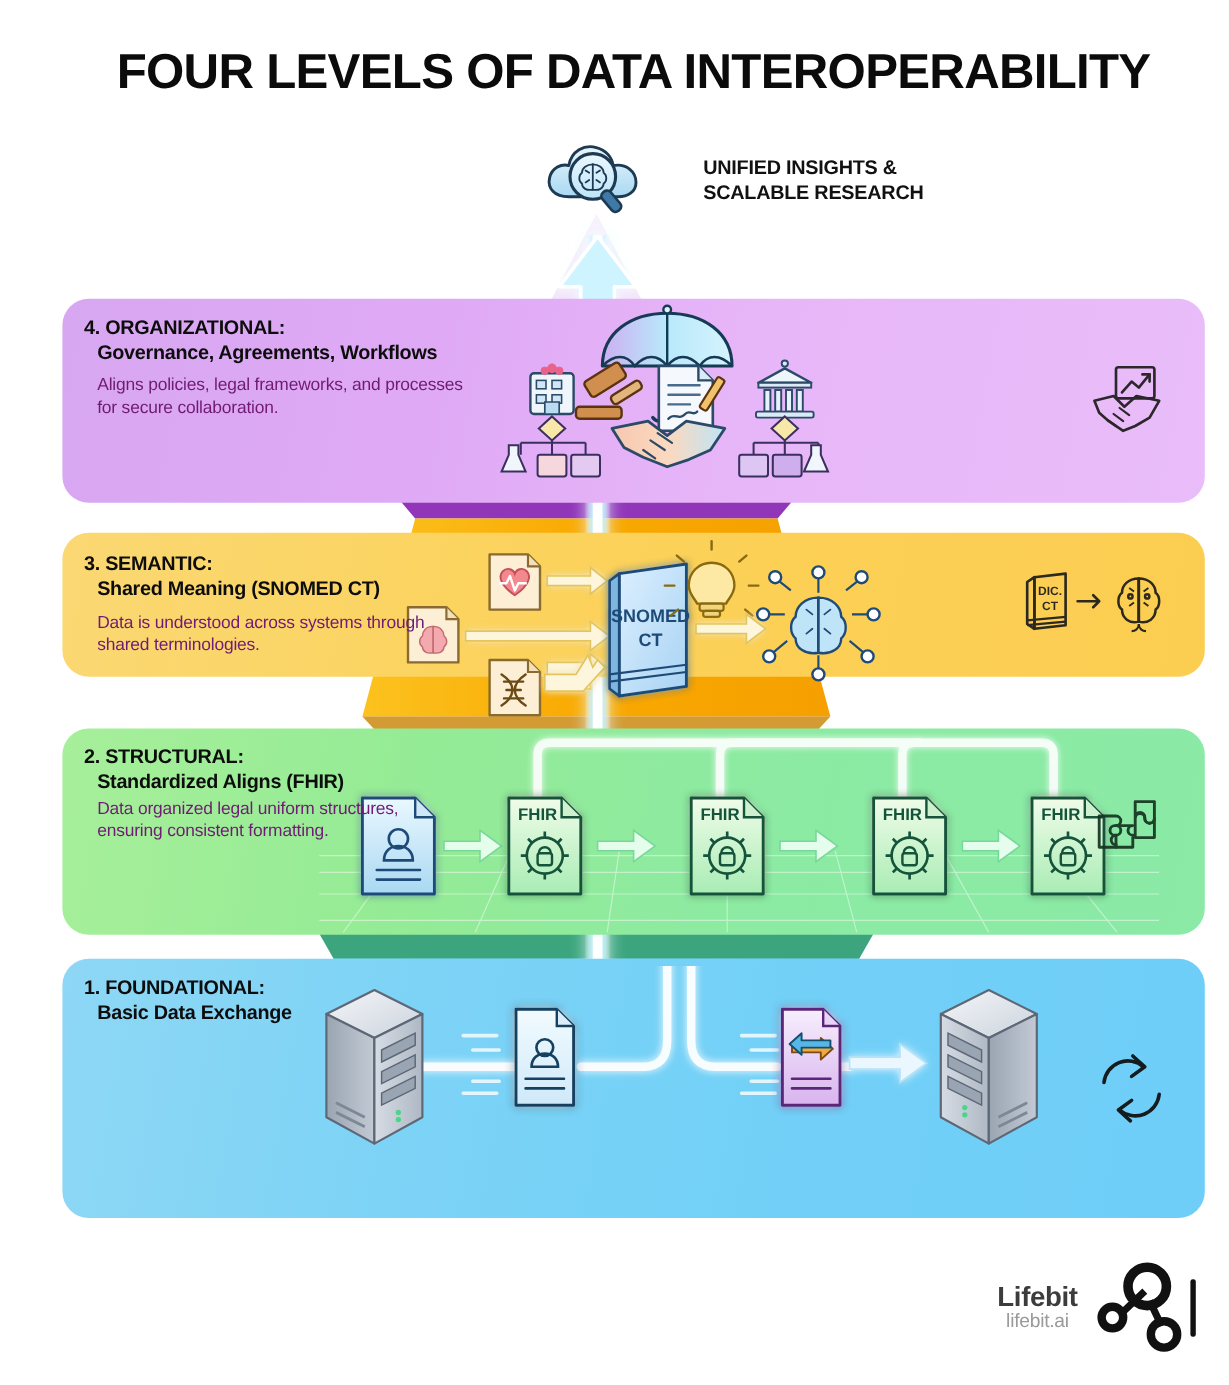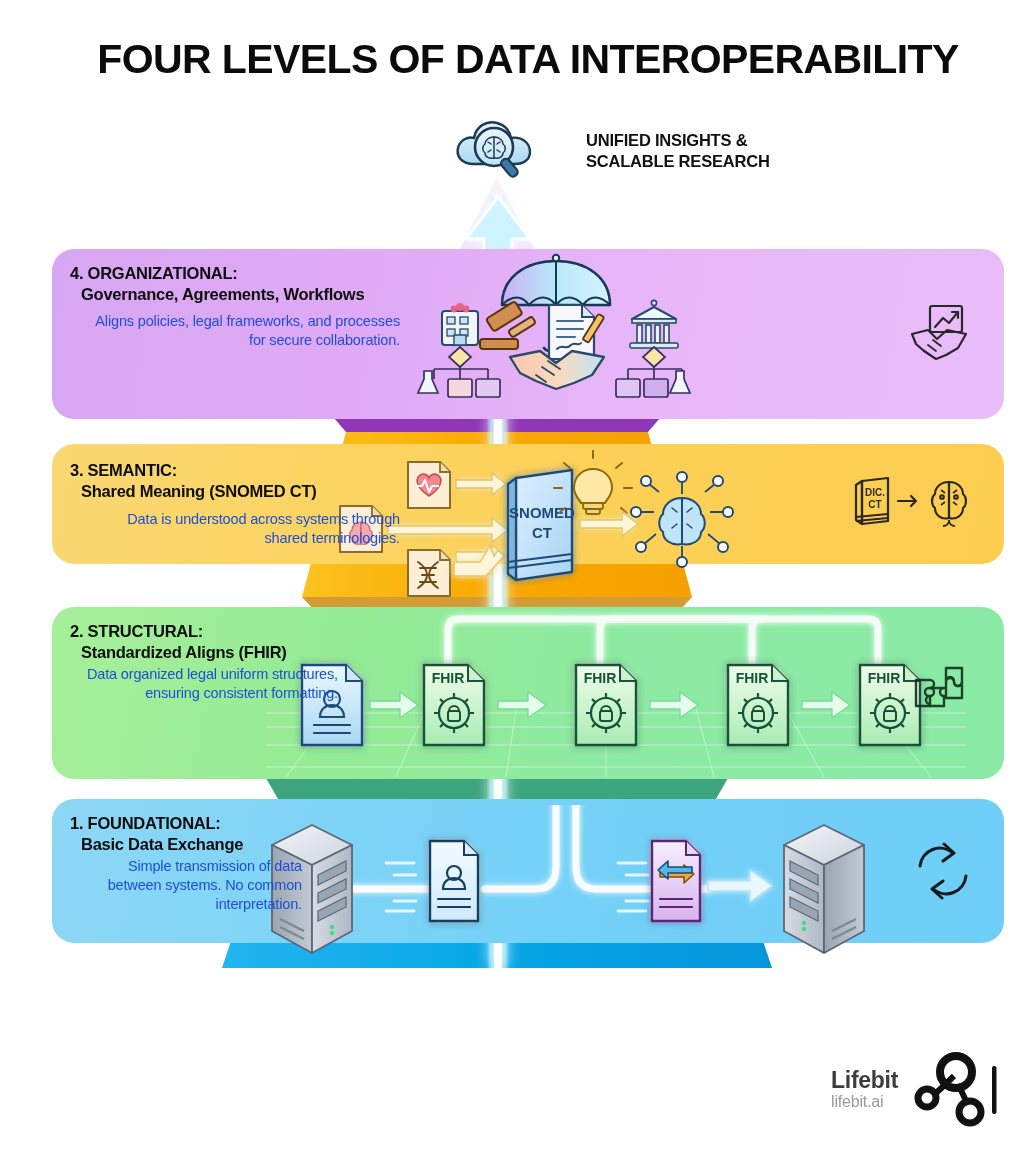--- a/index.html
+++ b/index.html
@@ -42,38 +42,38 @@
     border-radius: 12px;
     overflow: visible;
     margin-left: 16px;
   }
   .band-inner {
     position: absolute; inset: 0; border-radius: 22px;
   }
   .band4 { top: 249px; height: 170px; }
   .band3 { top: 444px; height: 120px; }
   .band2 { top: 607px; height: 172px; }
-  .band1 { top: 799px; height: 144px; }
+  .band1 { top: 799px; height: 216px; }
 
   .band4 .band-inner { background: linear-gradient(100deg,#d8a7f2 0%,#dfa9f5 32%,#e7b6f8 60%,#e9bdf9 100%); }
   .band3 .band-inner { background: linear-gradient(100deg,#fad873 0%,#fbd35f 35%,#fcd055 62%,#fbce52 100%); }
   .band2 .band-inner { background: linear-gradient(100deg,#a7ef9a 0%,#95eb95 30%,#8ceaa2 60%,#8aeaa6 100%); }
   .band1 .band-inner { background: linear-gradient(100deg,#8ed7f5 0%,#7cd3f6 32%,#72d0f7 62%,#6fcef7 100%); }
 
   
   .band-text { position: absolute; left: 18px; top: 14px; width: 330px; z-index: 6; }
   .band-head {
     font-size: 16.5px; font-weight: 700; line-height: 1.28; color: #0d0d0d;
     letter-spacing: -0.25px;
   }
   .band-head .num { }
   .band-head .sub { display:block; padding-left: 11px; }
   .band-desc {
     margin-top: 7px; padding-left: 11px;
-    font-size: 14.5px; line-height: 1.3; color: #1d4ed8; letter-spacing: -0.15px; text-align: right;
+    font-size: 14.5px; line-height: 1.3; color: #701a75; letter-spacing: -0.15px;
   }
   .band4 .band-text { width: 330px; }
   .band3 .band-text { top: 16px; }
   .band2 .band-text { top: 14px; width: 268px; }
   .band1 .band-text { top: 14px; width: 232px; }
   .band2 .band-desc, .band1 .band-desc { margin-top: 2px; }
   .band3 .band-desc { margin-top: 8px; }
 
   
   .band-badge {
@@ -83,21 +83,21 @@
   .band3 .band-badge { right: 20px; width: 136px; height: 58px; }
 
   
   .band-art { position: absolute; z-index: 5; }
 
   
   .footer {
     position: absolute; right: 26px; bottom: 26px;
     display: flex; align-items: center; gap: 14px;
   }
-  .brand { text-align: left; line-height: 1.08; }
+  .brand { text-align: center; line-height: 1.08; }
   .brand-name { font-size: 23px; font-weight: 700; color: #3c3c3c; letter-spacing: -0.3px; }
   .brand-url { font-size: 16px; color: #9a9a9a; letter-spacing: -0.2px; }
   .brand-mark { width: 86px; height: 78px; }
 </style>
 </head>
 <body>
 
 <div class="title">FOUR LEVELS OF DATA INTEROPERABILITY</div>
 
 <div class="pyramid-stage">
@@ -565,21 +565,20 @@
 </div>
 
 <div class="band band1">
   <div class="band-inner"></div>
   <div class="band-text">
     <div class="band-head">
       <span class="num"><span>1.</span>
       <span>FOUNDATIONAL:</span></span>
       <span class="sub">Basic Data Exchange</span>
     </div>
-    <div class="band-desc">Simple transmission of data between systems. No common interpretation.</div>
   </div>
 
   <svg class="band-art" style="left:204px; top:6px;" width="620" height="160" viewBox="0 0 620 160">
     <defs>
       <linearGradient id="srvTop" x1="0" y1="0" x2="1" y2="1">
         <stop offset="0" stop-color="#f4f6f9"></stop>
           <stop offset="1" stop-color="#cbd3dc"></stop>
       </linearGradient>
       <linearGradient id="srvFront" x1="0" y1="0" x2="1" y2="0">
         <stop offset="0" stop-color="#d6dce4"></stop>

